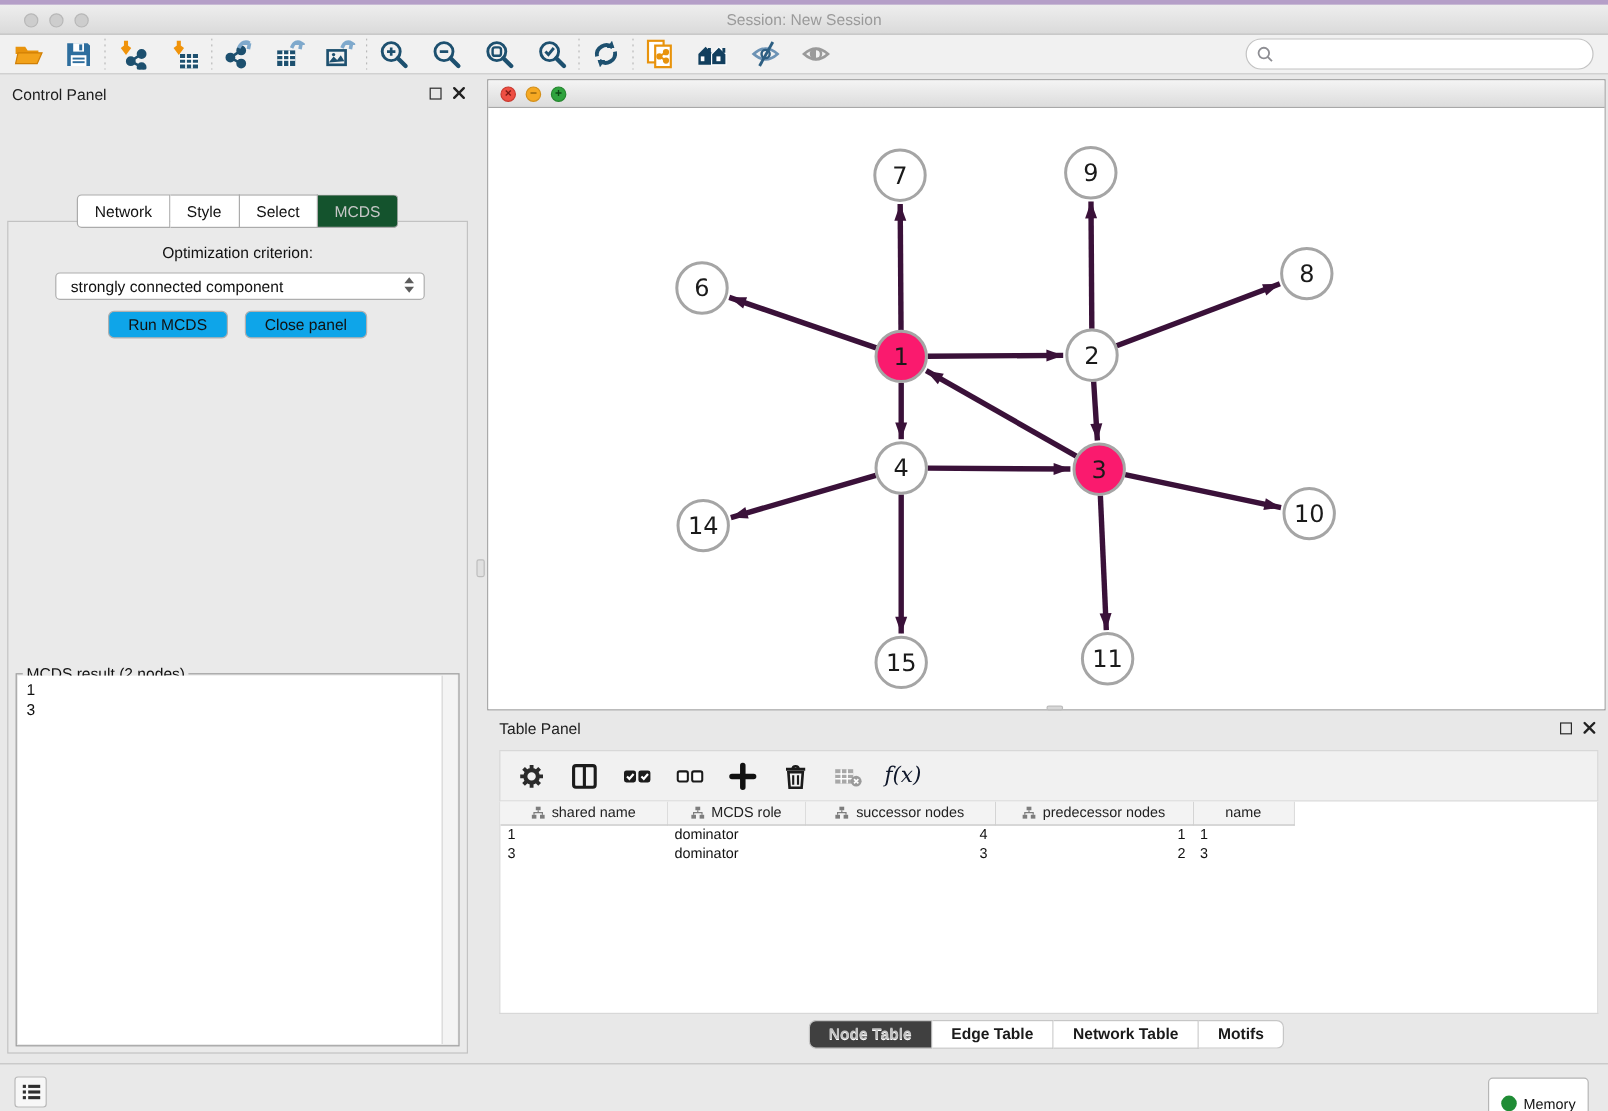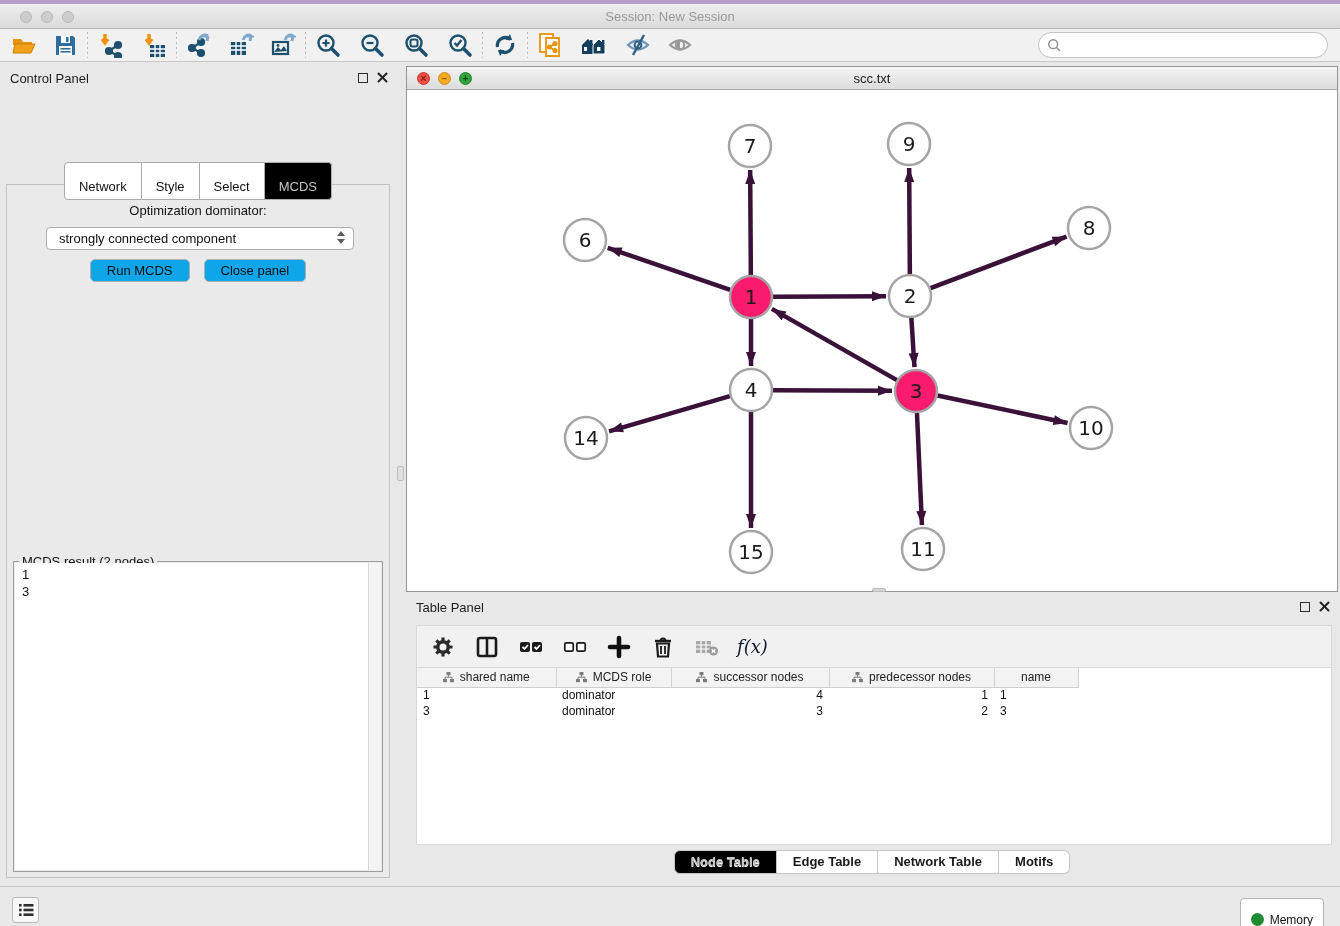--- a/index.html
+++ b/index.html
@@ -27,25 +27,25 @@
   .search-wrap input { border:none; outline:none; flex:1; font-size:13px; background:transparent; margin-left:5px; height:20px; }
 
   
   .control-panel { position:absolute; left:0; top:66px; width:396px; height:816px; }
   .panel-header { height:26px; position:relative; }
   .panel-title { position:absolute; left:10px; top:5px; font-size:13px; color:#1d1d1d; }
   .panel-btns { position:absolute; right:8px; top:6px; display:flex; gap:9px; align-items:center; }
   .cp-body { position:absolute; left:6px; right:6px; top:118px; bottom:4px;
     background:#eaeaea; border:1px solid #c2c2c2; }
   .tab-row { position:absolute; left:0; right:0; top:96px; display:flex; justify-content:center; z-index:2; }
-  .tab { font-size:13px; padding:16px 14px 5px; background:#fff; border:1px solid #ababab;
+  .tab { font-size:13px; padding:6px 14px 5px; background:#fff; border:1px solid #ababab;
     border-left:none; color:#111; }
   .tab:first-child { border-left:1px solid #ababab; border-radius:4px 0 0 4px; }
   .tab:last-child { border-radius:0 4px 4px 0; }
-  .tab.dim { color:#c8c8c8; background:#000000; }
+  .tab.dim { color:#c8c8c8; background:#14532d; }
   .opt-label { position:absolute; left:0; right:0; top:18px; text-align:center; font-size:13px; color:#111; }
   .criterion { position:absolute; left:39px; right:35px; top:42px; height:23px; background:#fff;
     border:1px solid #aeaeae; border-radius:4px; display:flex; align-items:center;
     font-size:13px; padding-left:12px; color:#111; }
   .stepper { position:absolute; right:8px; top:3px; display:flex; flex-direction:column; gap:3px; }
   .tri-up { width:0; height:0; border-left:4px solid transparent; border-right:4px solid transparent; border-bottom:5px solid #5c5c5c; }
   .tri-dn { width:0; height:0; border-left:4px solid transparent; border-right:4px solid transparent; border-top:5px solid #5c5c5c; }
   .btn-row { position:absolute; left:0; right:0; top:74px; display:flex; justify-content:center; gap:14px; }
   .mac-btn { background:#0ea5e9; border:1px solid #b0b0b0; border-radius:5px; font-size:13px;
     padding:3px 16px; color:#111; }
@@ -85,21 +85,21 @@
   table.node-table th { background:#f3f3f3; border-right:1px solid #d4d4d4; border-bottom:1px solid #cfcfcf;
     font-weight:normal; color:#222; height:19px; text-align:center; position:relative; padding:0 4px; }
   table.node-table th .th-inner { display:flex; align-items:center; justify-content:center; gap:6px; }
   table.node-table td { height:16px; padding:0 6px; color:#111; }
   td.al { text-align:left; } td.ar { text-align:right; }
   .tp-tabs { position:absolute; left:0; right:0; bottom:12px; display:flex; justify-content:center; }
   .tp-tab { font-size:13px; font-weight:bold; padding:3px 16px 4px; background:#fff; border:1px solid #c6c6c6;
     border-left:none; color:#1a1a1a; }
   .tp-tab:first-child { border-left:1px solid #c6c6c6; border-radius:6px 0 0 6px; }
   .tp-tab:last-child { border-radius:0 6px 6px 0; }
-  .tp-tab.dim { color:#c3c3c3; background:#000000; text-shadow:0 1px 0 #fff; }
+  .tp-tab.dim { color:#c3c3c3; background:#404040; text-shadow:0 1px 0 #fff; }
 
   
   .statusbar { position:absolute; left:0; top:886px; width:1340px; height:40px;
     background:#e9e9e9; border-top:1px solid #c2c2c2; }
   .list-btn { position:absolute; left:12px; top:10px; width:27px; height:26px; background:#f7f7f7;
     border:1px solid #b9b9b9; border-radius:3px; display:flex; align-items:center; justify-content:center; }
   .memory-btn { position:absolute; right:16px; top:11px; height:43px; background:#fff;
     border:1px solid #b5b5b5; border-radius:4px; display:flex; align-items:center; gap:6px;
     padding:0 10px; font-size:12px; color:#111; }
   .mem-dot { width:13px; height:13px; border-radius:50%; background:#1f8c35; }
@@ -290,21 +290,21 @@
         </svg>
     </span>
   </div>
   <div class="tab-row" id="cp-tabs">
       <div class="tab">Network</div>
       <div class="tab">Style</div>
       <div class="tab">Select</div>
       <div class="tab dim">MCDS</div>
     </div>
   <div class="cp-body">
-    <div class="opt-label">Optimization dominator:</div>
+    <div class="opt-label">Optimization criterion:</div>
     <div class="criterion">
       <span>strongly connected component</span>
       <span class="stepper">
           <span class="tri-up"></span>
           <span class="tri-dn"></span>
         </span>
     </div>
     <div class="btn-row">
       <button class="mac-btn">Run MCDS</button>
       <button class="mac-btn">Close panel</button>
@@ -323,21 +323,20 @@
 </div>
 <div class="v-splitter-handle"></div>
 
 <div class="net-window">
   <div class="net-titlebar">
     <div class="net-lights">
       <span class="light red">×</span>
       <span class="light yellow">−</span>
       <span class="light green">+</span>
     </div>
-    <div class="net-title">scc.txt</div>
   </div>
   <div class="net-canvas">
     <svg id="graph-svg" width="930" height="501">
       <defs>
         <marker id="arrow" markerUnits="userSpaceOnUse" markerWidth="16" markerHeight="12" refX="14.5" refY="5.5" orient="auto">
           <path d="M0.5,0.5 L14.5,5.5 L0.5,10.5 Z" fill="#3a1139"></path>
         </marker>
       </defs>
       <g id="edge-layer">
           <line x1="343.85430783059013" y1="185.00048241911261" x2="343.15893691208345" y2="79.99947372460441" stroke="#3a1139" stroke-width="4.5" marker-end="url(#arrow)"></line>

